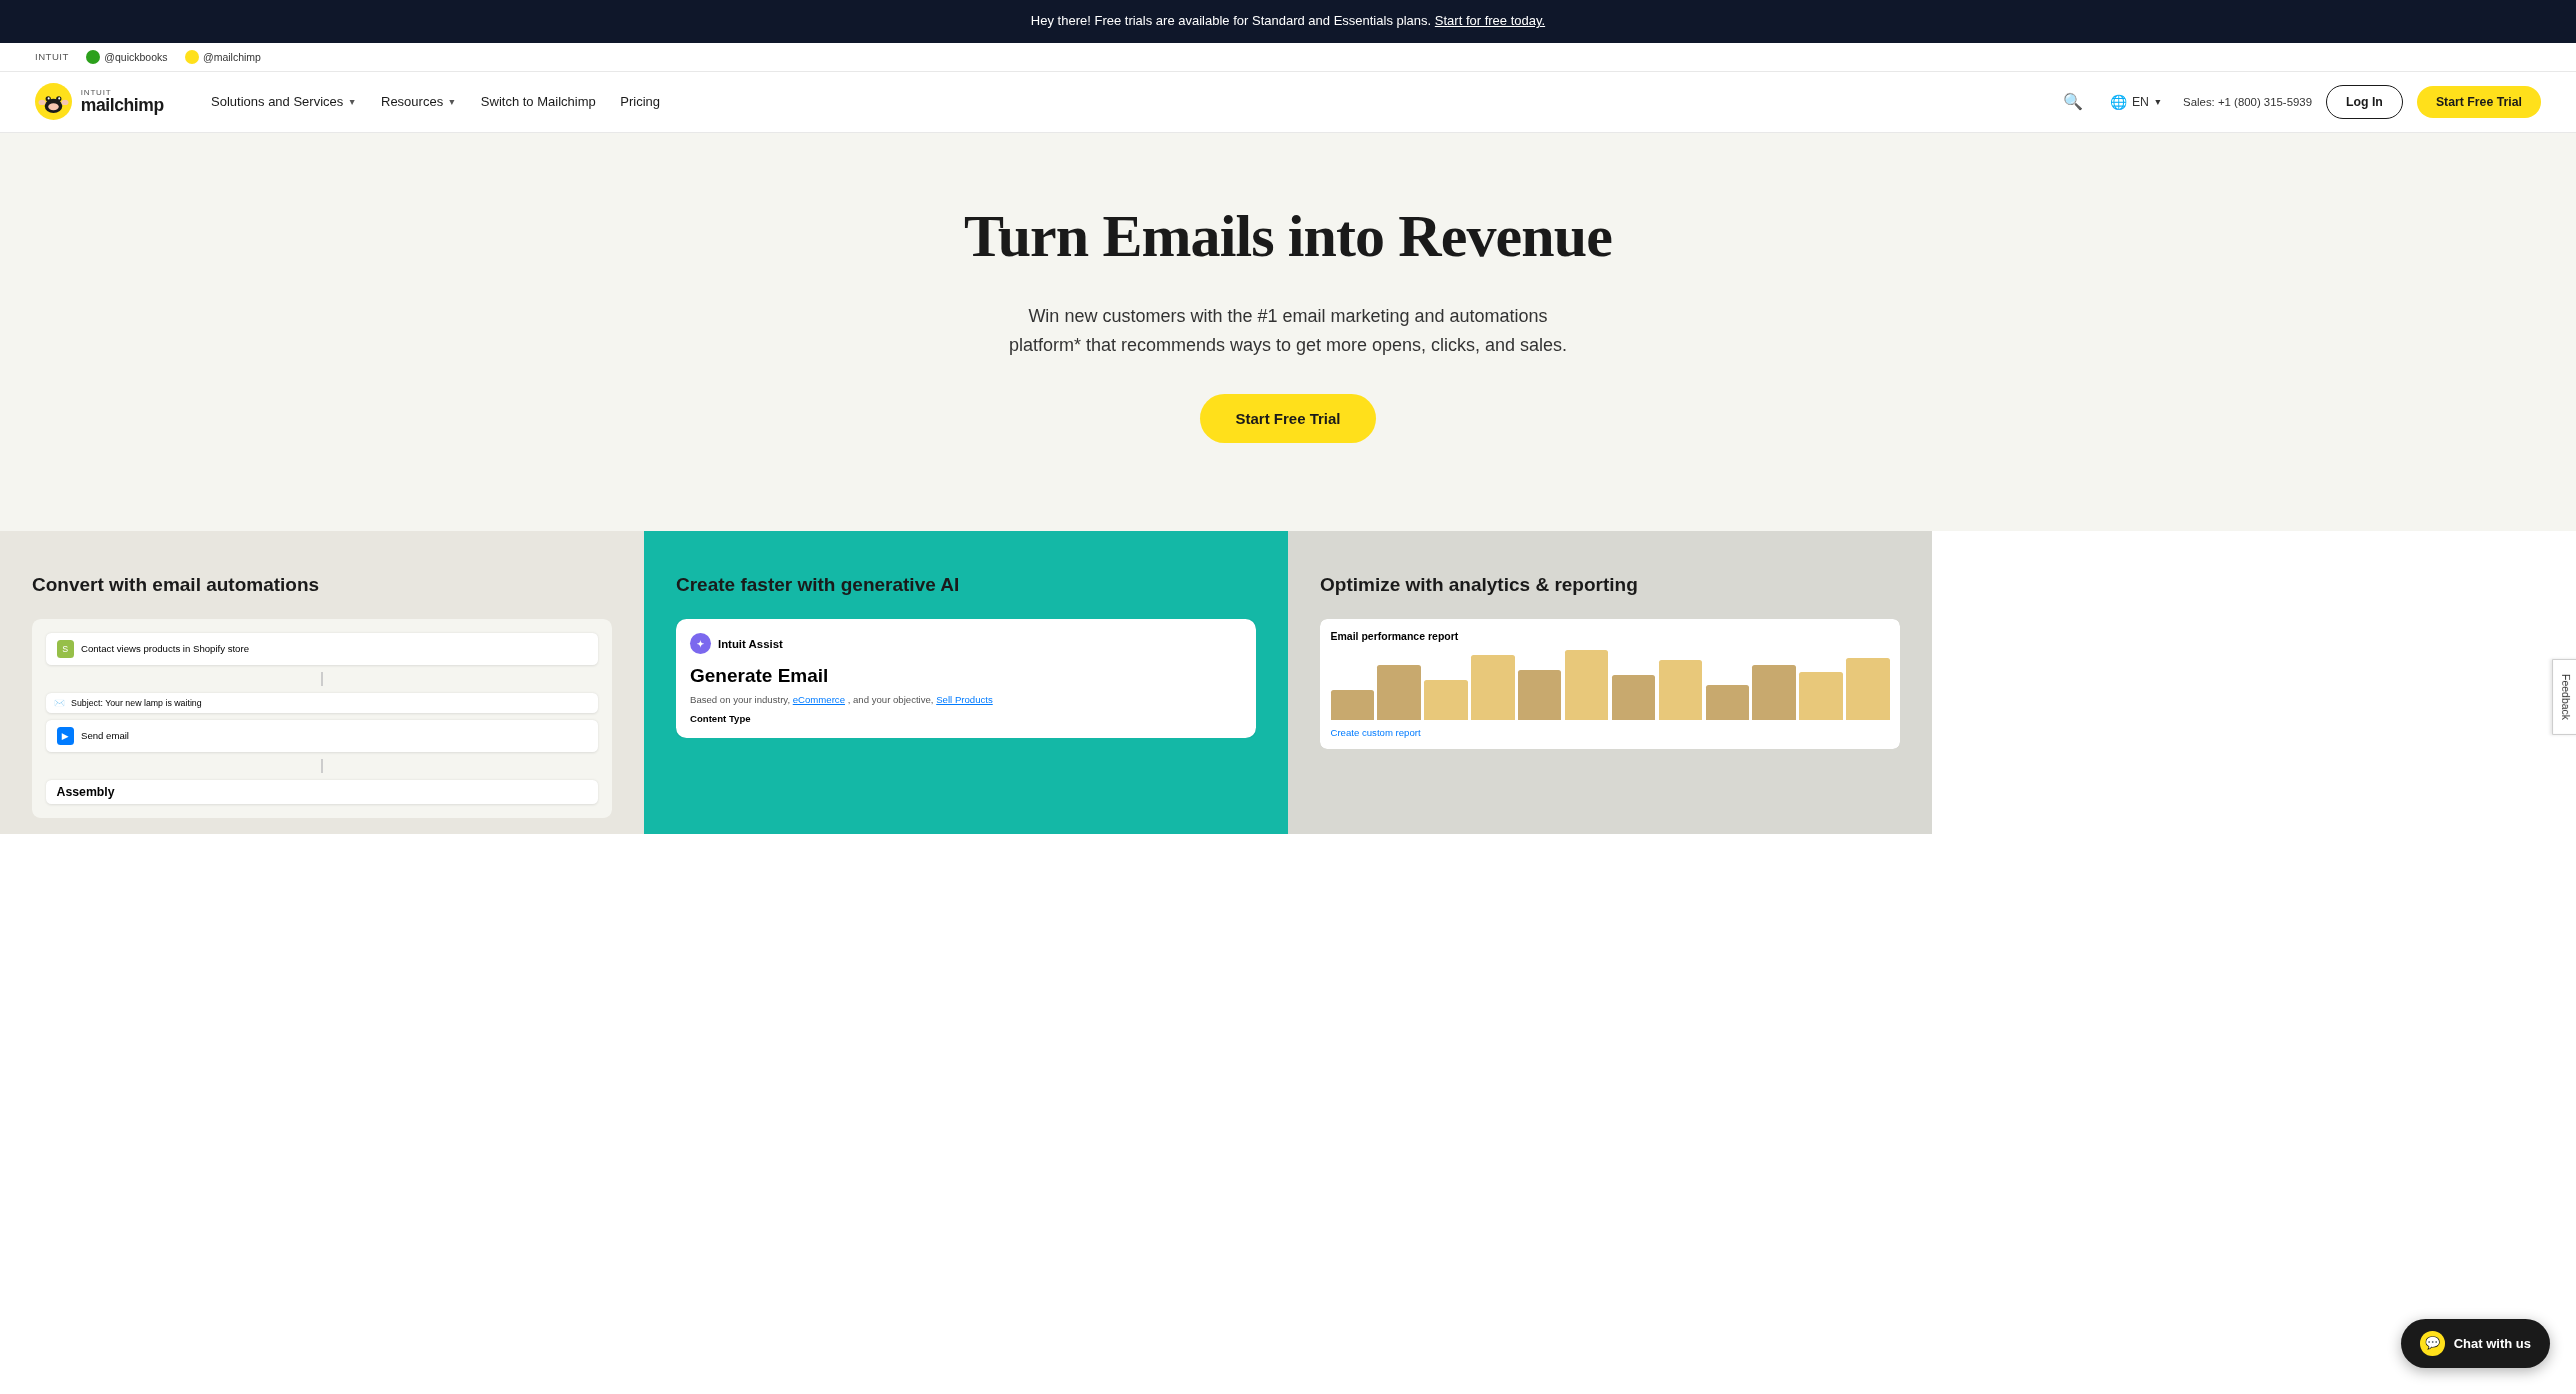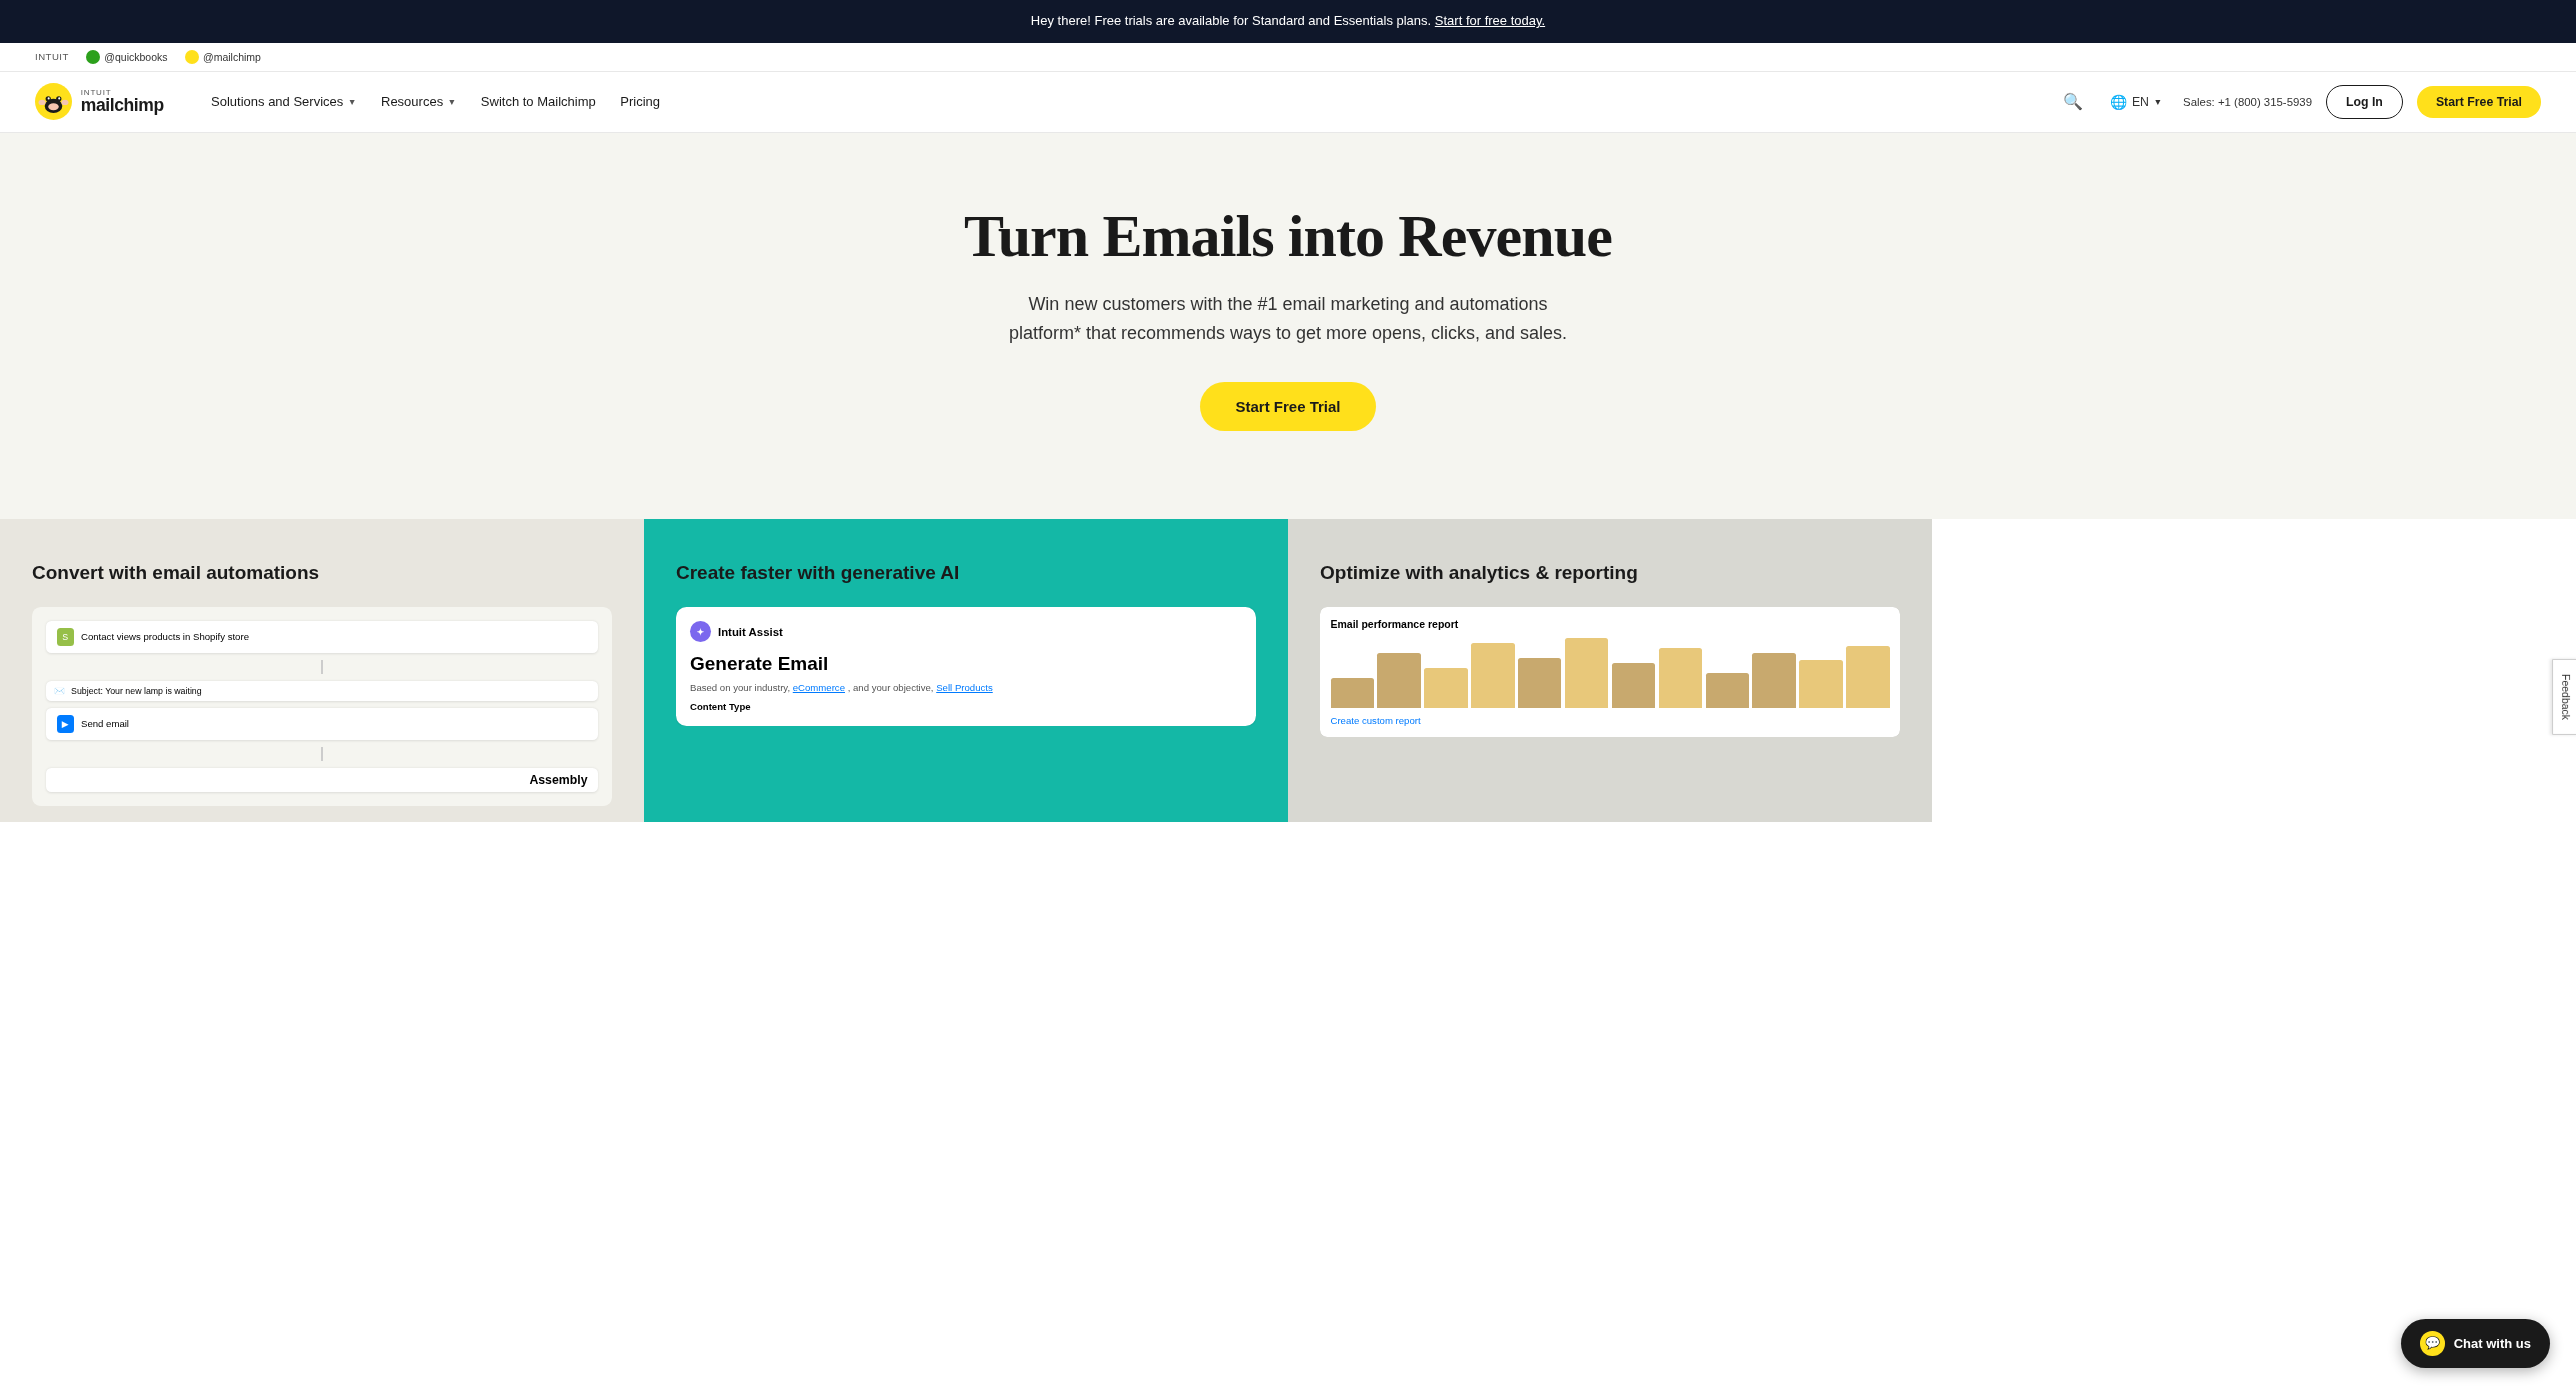--- a/index.html
+++ b/index.html
@@ -175,21 +175,21 @@
     .hero {
       background: #f5f5f0;
       text-align: center;
       padding: 70px 35px 88px;
     }
     .hero-title {
       font-size: 60px;
       font-weight: 800;
       color: #1a1a1a;
       line-height: 1.1;
-      margin-bottom: 21px;
+      margin-bottom: 33px;
       font-family: Georgia, 'Times New Roman', serif;
       letter-spacing: -0.9px;
     }
     .hero-subtitle {
       font-size: 18px;
       color: #333;
       line-height: 1.6;
       max-width: 596px;
       margin: 12px auto 35px;
     }
@@ -257,21 +257,21 @@
     .step-icon { width: 17.5px; height: 17.5px; border-radius: 3.5px; display: flex; align-items: center; justify-content: center; font-size: 8.8px; }
     .step-shopify { background: #96bf48; color: #fff; }
     .step-send { background: #007bff; color: #fff; }
     .connector-line {
       width: 1.8px; height: 14px; background: #ccc; margin: 0 auto 7px;
     }
     .assembly-label {
       background: #fff;
       border-radius: 5.3px;
       padding: 5.3px 10.5px;
-      text-align: right;
+      text-align: left;
       font-weight: 600;
       font-size: 12.3px;
       box-shadow: 0 0.9px 2.6px rgba(0,0,0,0.1);
     }
     .subject-line {
       background: #fff;
       border-radius: 5.3px;
       padding: 5.3px 8.8px;
       font-size: 8.8px;
       display: flex;

